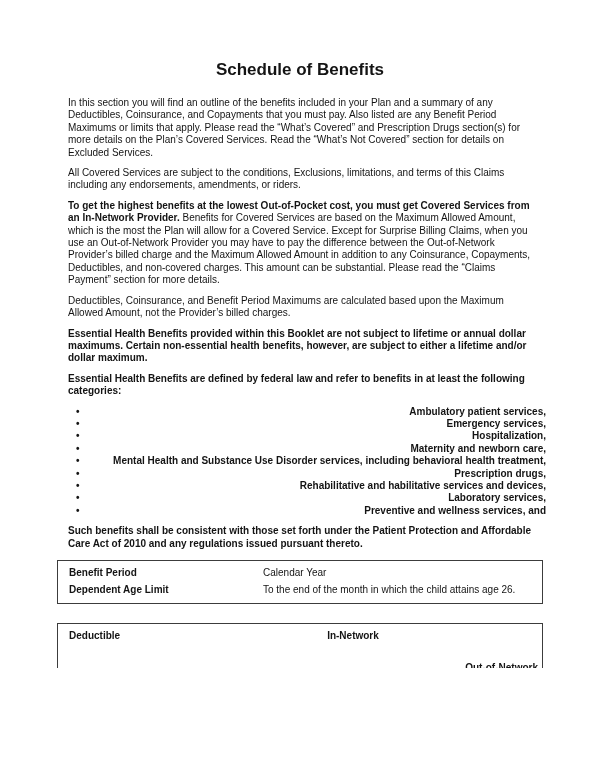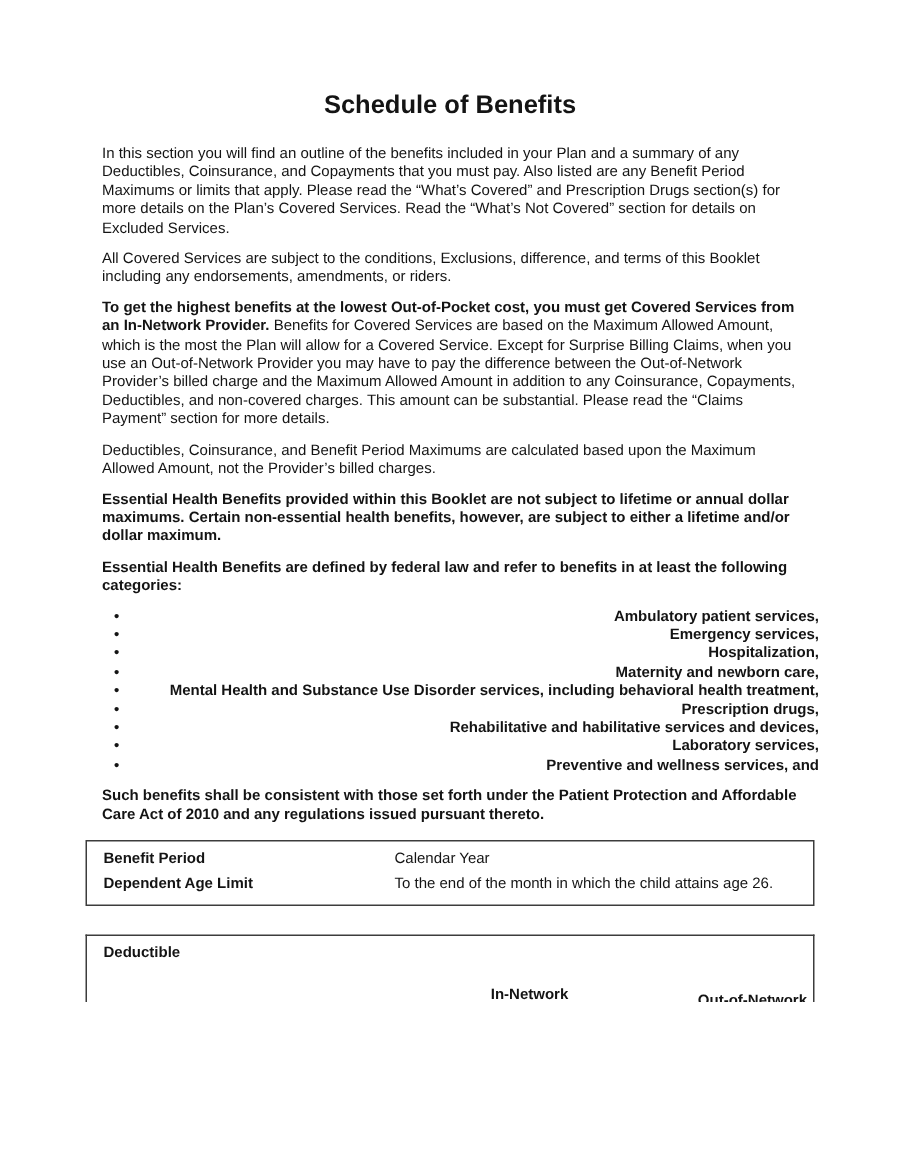--- a/index.html
+++ b/index.html
@@ -69,42 +69,42 @@
     border-bottom: none;
   }
   .tbl2-head {
     display: flex;
     padding: 6px 0 5px 0;
     border-bottom: 1px solid #3c3c3c;
     font-weight: bold;
   }
   .tbl2-row { display: flex; padding-top: 8px; }
   .c-label { width: 229px; padding-left: 11px; flex: none; }
-  .c-in { width: 110px; text-align: center; flex: none; margin-top: 28px; }
+  .c-in { width: 110px; text-align: center; flex: none; }
   .c-out { width: 130px; text-align: right; flex: none; margin-top: 32px; }
 
   .page-number {
     position: absolute;
     left: 0;
     right: 0;
     top: 729px;
     text-align: center;
     padding-left: 16px;
   }
 </style>
 </head>
 <body>
 
 <div class="page">
 
   <h1 class="title">Schedule of Benefits</h1>
 
   <p class="para">In this section you will find an outline of the benefits included in your Plan and a summary of any Deductibles, Coinsurance, and Copayments that you must pay.  Also listed are any Benefit Period Maximums or limits that apply.  Please read the “What’s Covered” and Prescription Drugs section(s) for more details on the Plan’s Covered Services.  Read the “What’s Not Covered” section for details on Excluded Services.</p>
 
-  <p class="para">All Covered Services are subject to the conditions, Exclusions, difference, and terms of this Booklet including any endorsements, amendments, or riders.</p>
+  <p class="para">All Covered Services are subject to the conditions, Exclusions, limitations, and terms of this Claims including any endorsements, amendments, or riders.</p>
 
   <p class="para"><span class="b">To get the highest benefits at the lowest Out-of-Pocket cost, you must get Covered Services from an In-Network Provider.</span> <span>Benefits for Covered Services are based on the Maximum Allowed Amount, which is the most the Plan will allow for a Covered Service.  Except for Surprise Billing Claims, when you use an Out-of-Network Provider you may have to pay the difference between the Out-of-Network Provider’s billed charge and the Maximum Allowed Amount in addition to any Coinsurance, Copayments, Deductibles, and non-covered charges.  This amount can be substantial. Please read the “Claims Payment” section for more details.</span></p>
 
   <p class="para">Deductibles, Coinsurance, and Benefit Period Maximums are calculated based upon the Maximum Allowed Amount, not the Provider’s billed charges.</p>
 
   <p class="para b">Essential Health Benefits provided within this Booklet are not subject to lifetime or annual dollar maximums.  Certain non-essential health benefits, however, are subject to either a lifetime and/or dollar maximum.</p>
 
   <p class="para b">Essential Health Benefits are defined by federal law and refer to benefits in at least the following categories:</p>
 
   <ul class="bullets">

